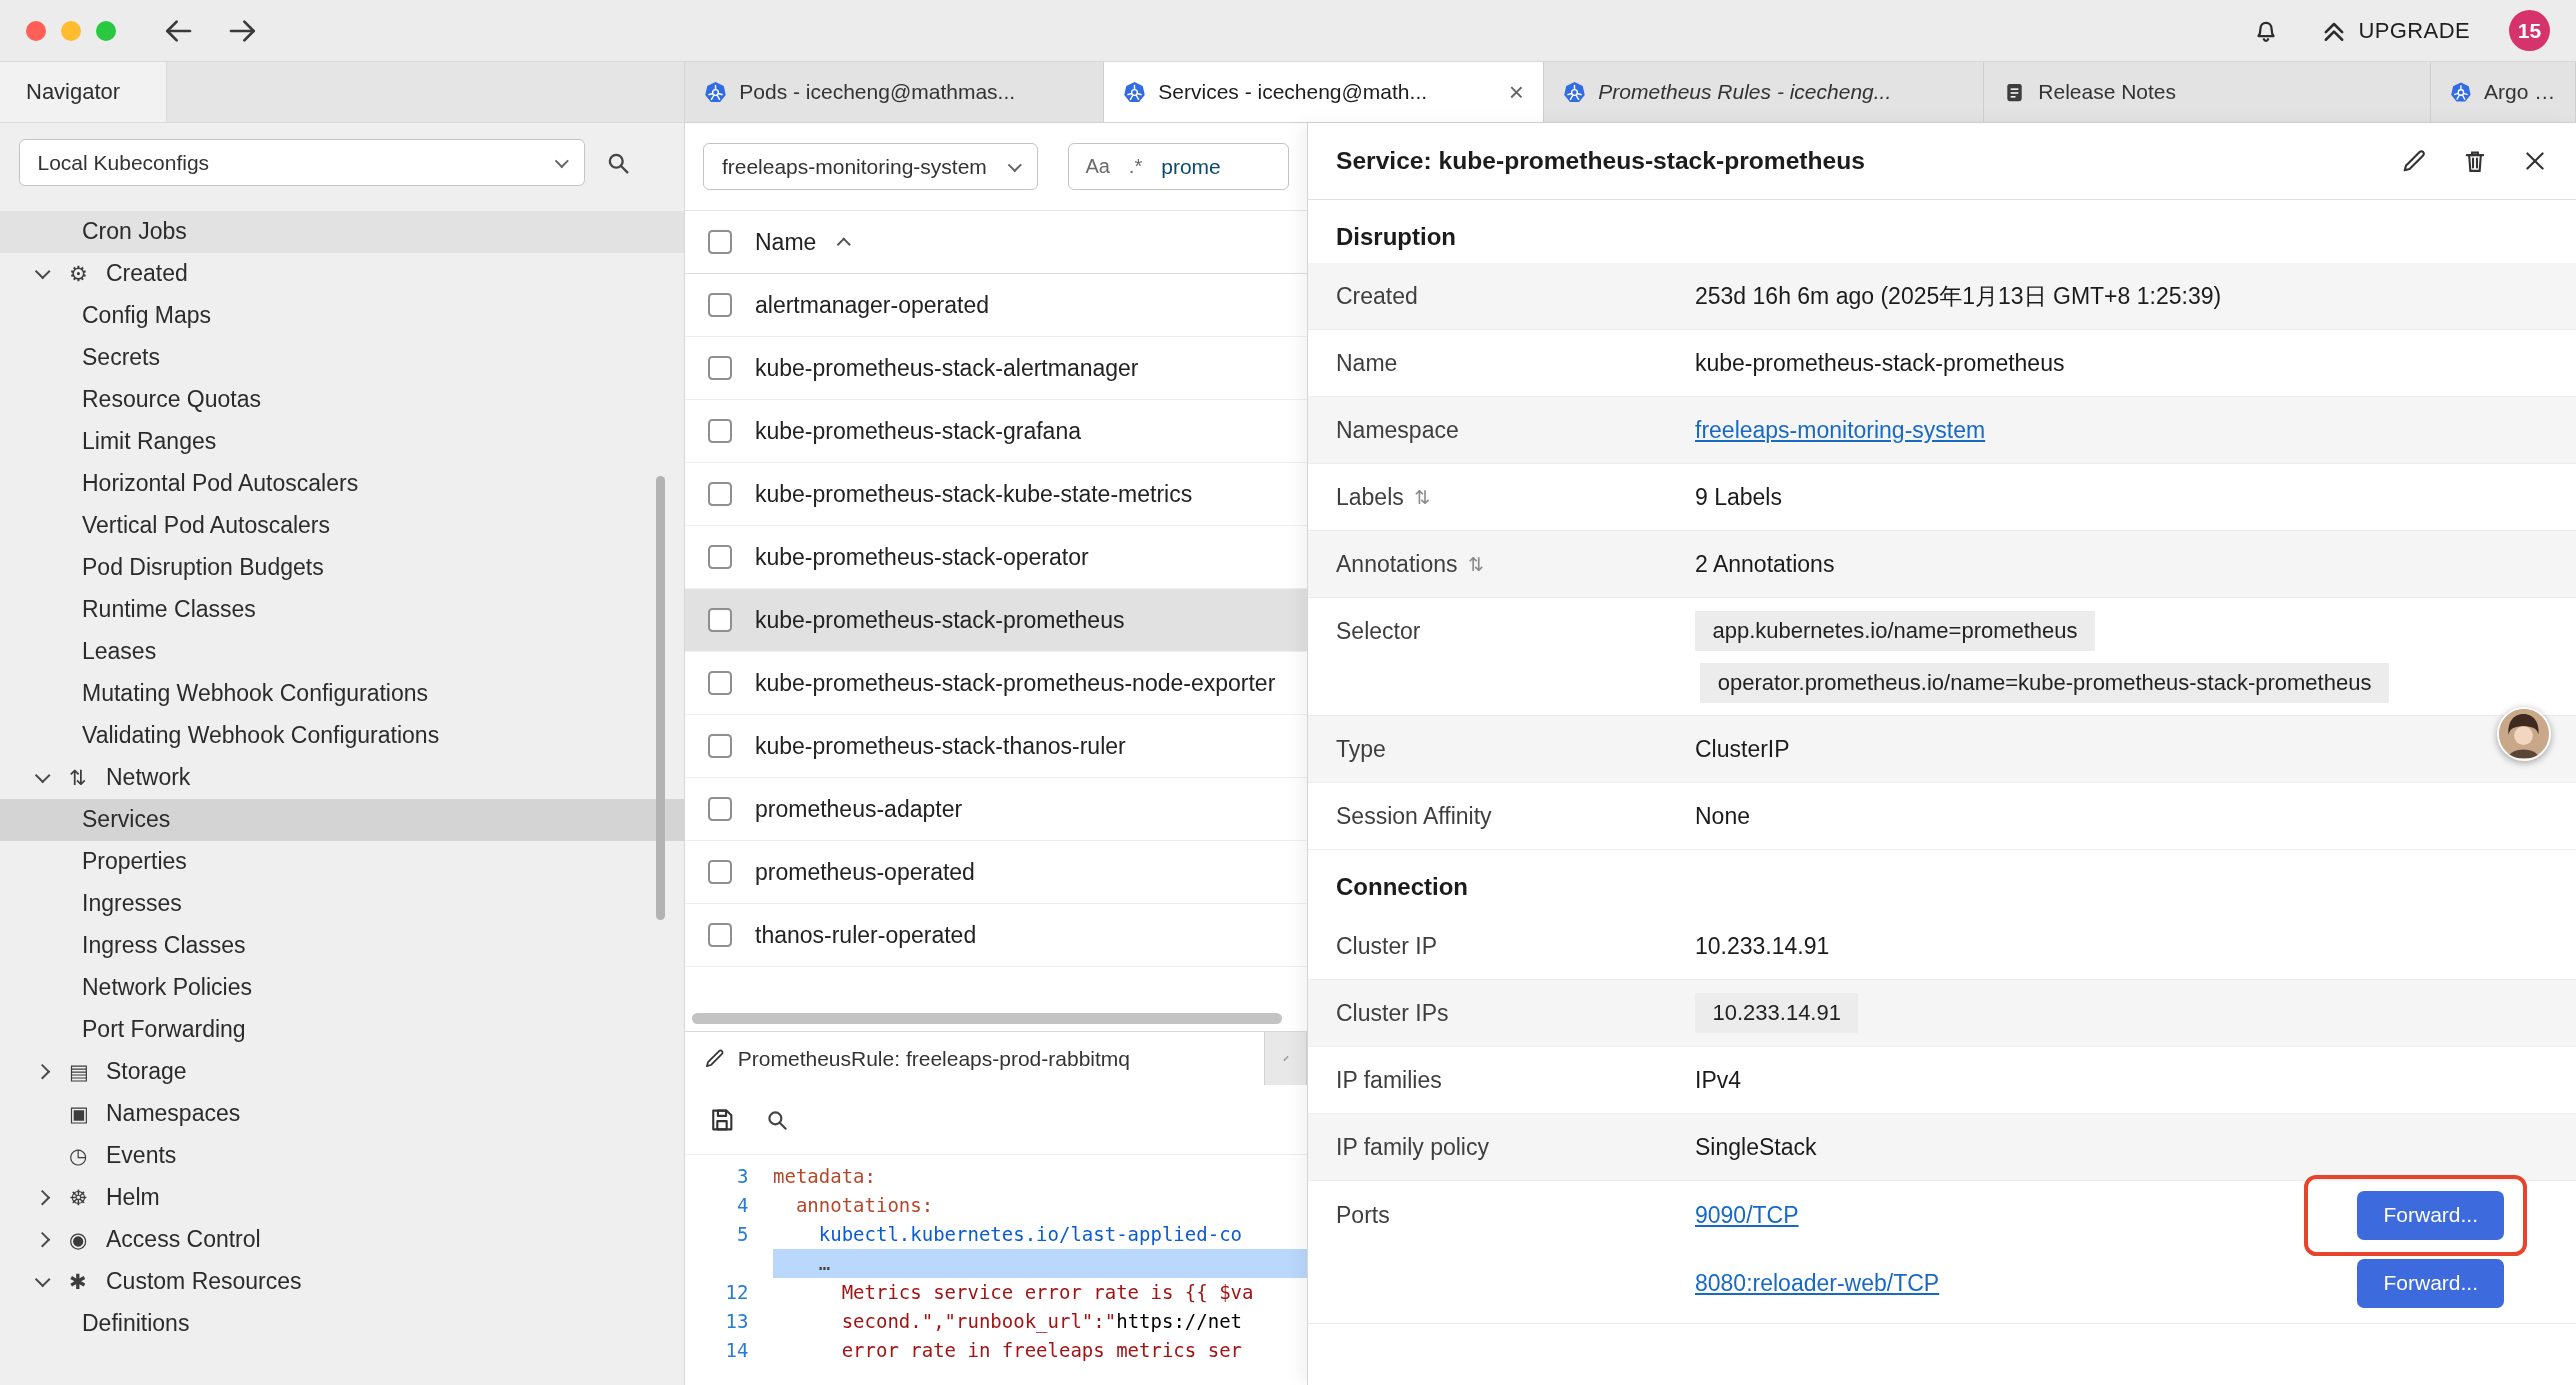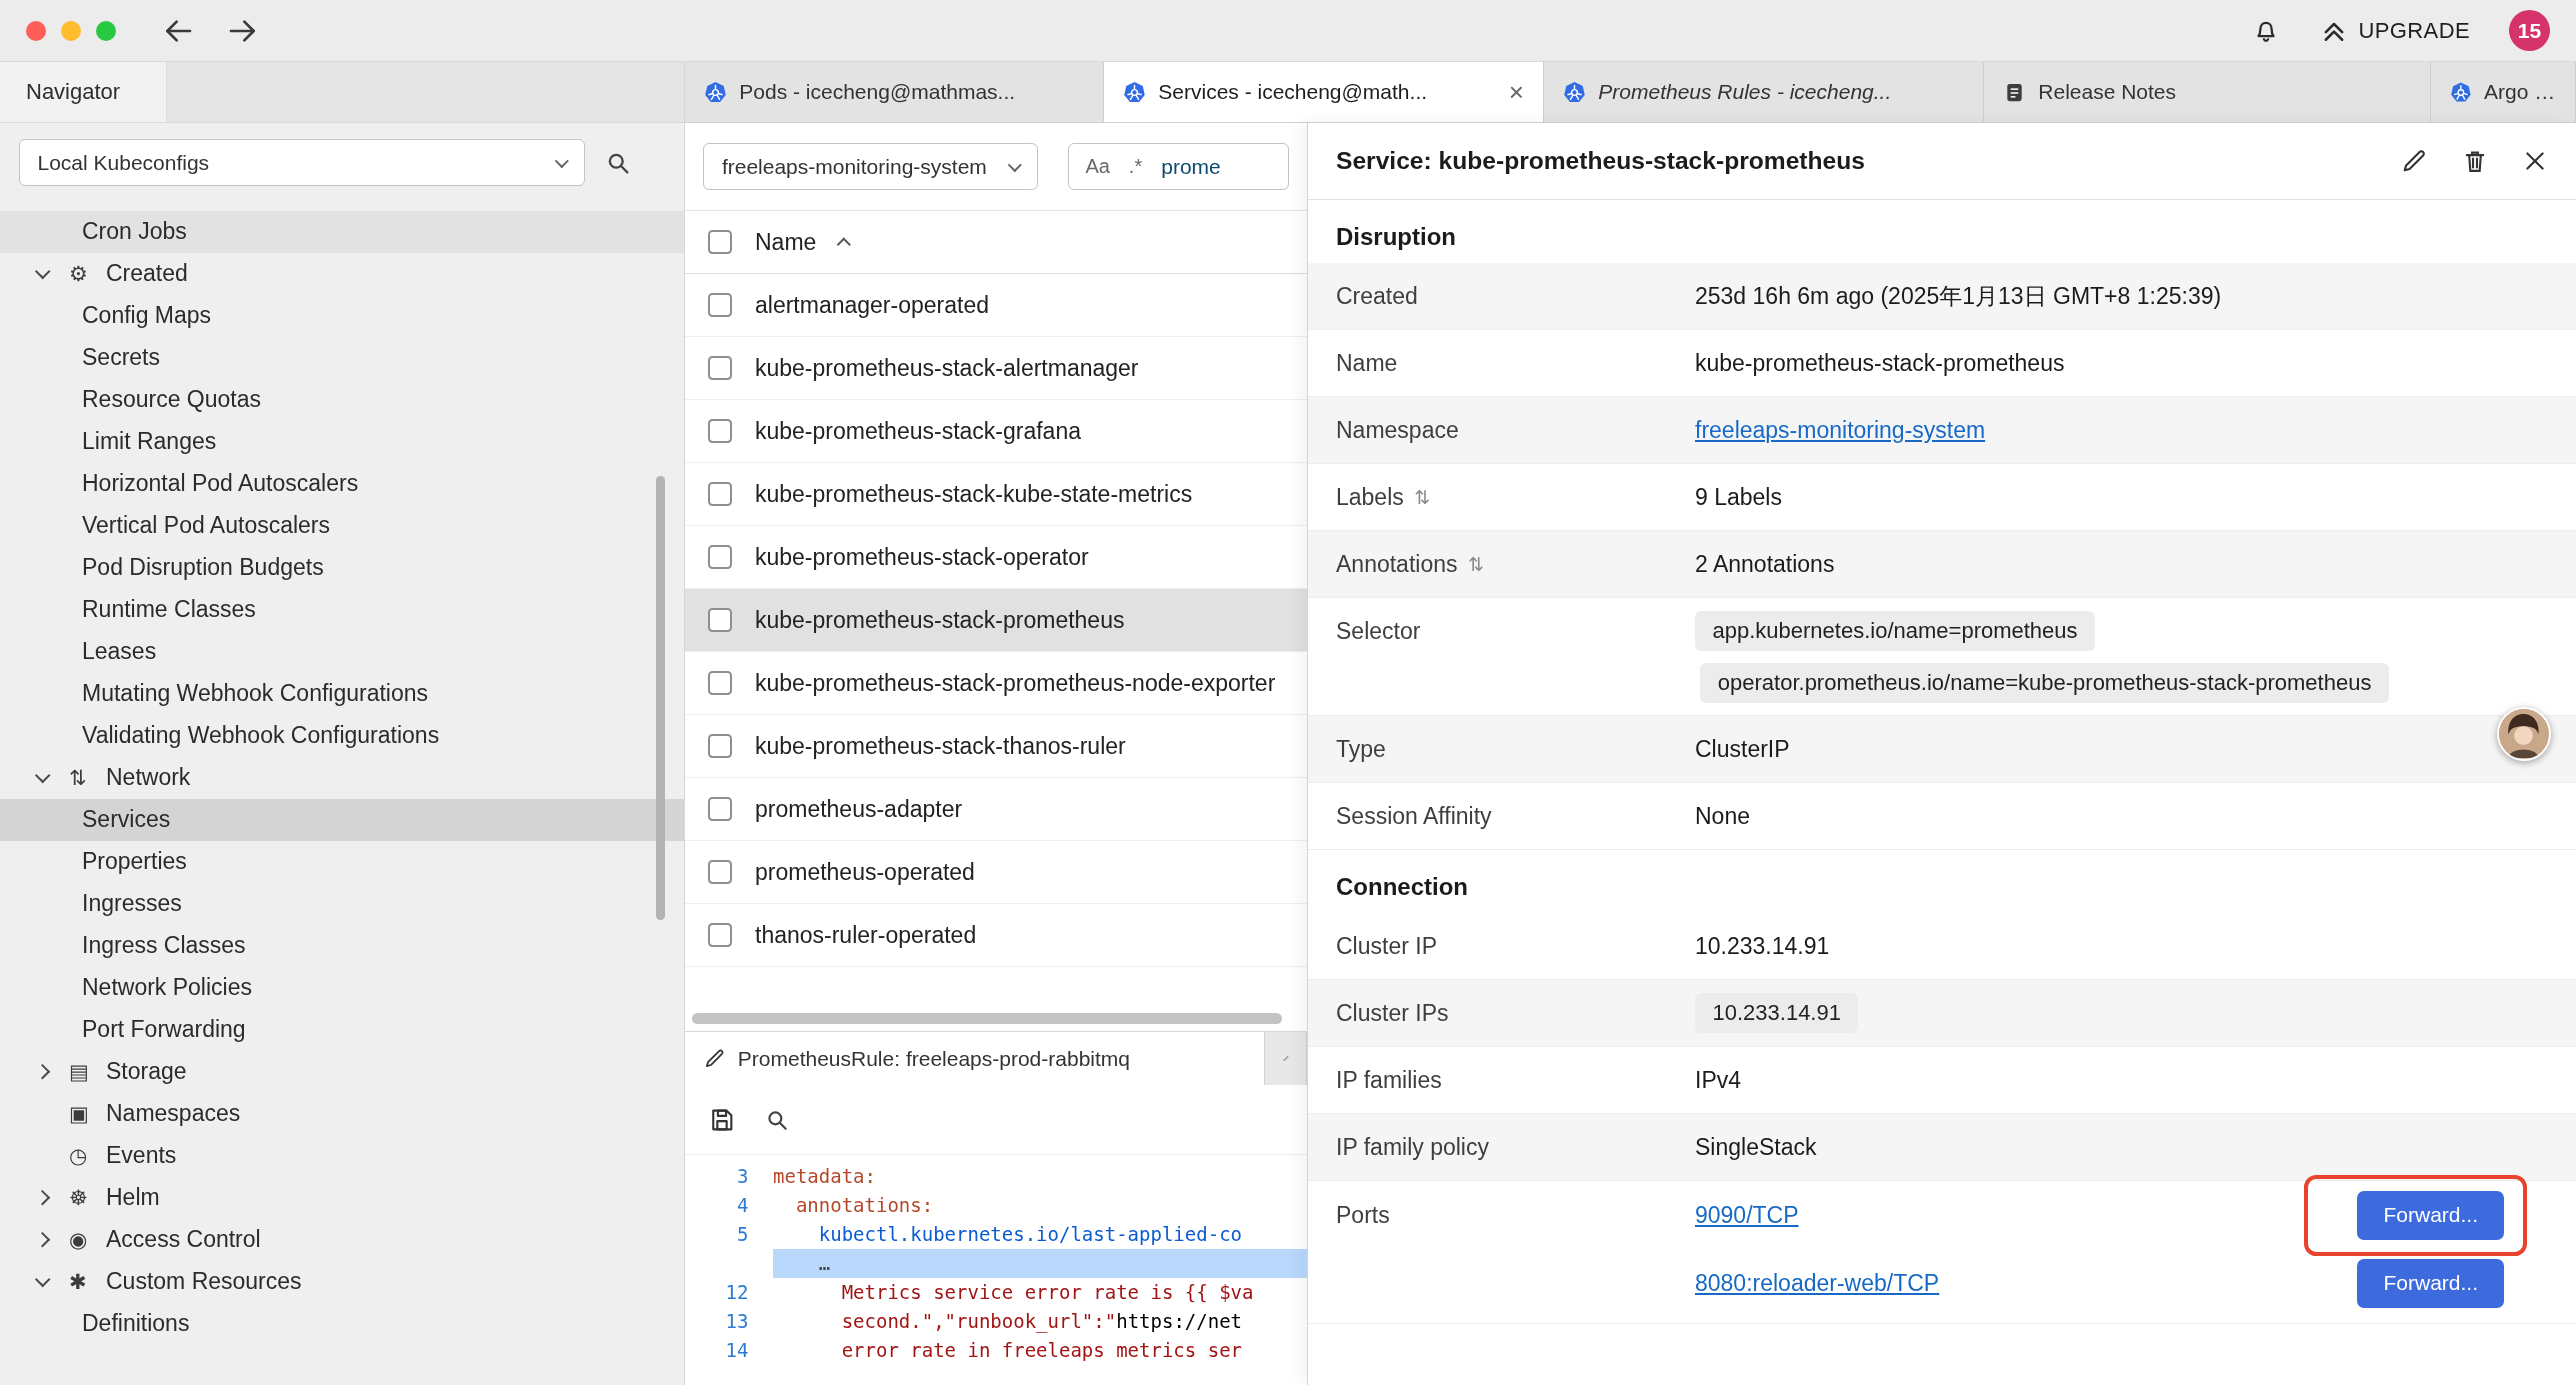--- a/index.html
+++ b/index.html
@@ -114,21 +114,21 @@
   .drawer-title { font-size: 24.6px; font-weight: 700; color: #1c1c1c; flex: 1; white-space: nowrap; overflow: hidden; }
   .drawer-icons { display: flex; align-items: center; gap: 33px; }
   .drawer-body { flex: 1; overflow: hidden; }
   .section-heading { font-size: 24px; font-weight: 700; color: #1b1b1b; margin: 23px 28px 12.3px 28px; }
   .prop-row { min-height: 67px; display: flex; align-items: center; padding: 0 28px; border-bottom: 0.9px solid #ededed; }
   .prop-row.alt { background: #f5f5f5; }
   .prop-label { width: 359px; flex: none; font-size: 23px; color: #3e3e3e; display: flex; align-items: center; gap: 10.5px; }
   .updown { font-size: 19px; color: #8a8a8a; }
   .prop-value { flex: 1; min-width: 0; font-size: 23px; color: #1b1b1b; white-space: nowrap; overflow: hidden; }
   a.val-link, .val-link { color: #1769c6; text-decoration: underline; cursor: pointer; }
-  .chip { display: inline-block; background: #ececec; border-radius: 6px; padding: 7px 17.5px;
+  .chip { display: inline-block; background: #ececec; border-radius: 1px; padding: 7px 17.5px;
           font-size: 22px; color: #222; white-space: nowrap; }
   .row-selector { align-items: flex-start; padding-top: 12.3px; padding-bottom: 12.3px; }
   .row-selector .prop-label { padding-top: 7px; }
   .chips-col { display: flex; flex-direction: column; gap: 12.3px; align-items: flex-start; }
   .chips-col .chip:nth-child(2) { margin-left: 5.3px; }
   .row-ports { align-items: flex-start; padding-top: 0; padding-bottom: 5.3px; }
   .row-ports .prop-label { padding-top: 21px; }
   .port-lines { flex: 1; min-width: 0; display: flex; flex-direction: column; }
   .port-line { height: 68px; display: flex; align-items: center; position: relative; font-size: 23px; }
   .fwd-btn { margin-left: auto; margin-right: 44px; height: 49px; padding: 0 26px; background: #3d6bde;

